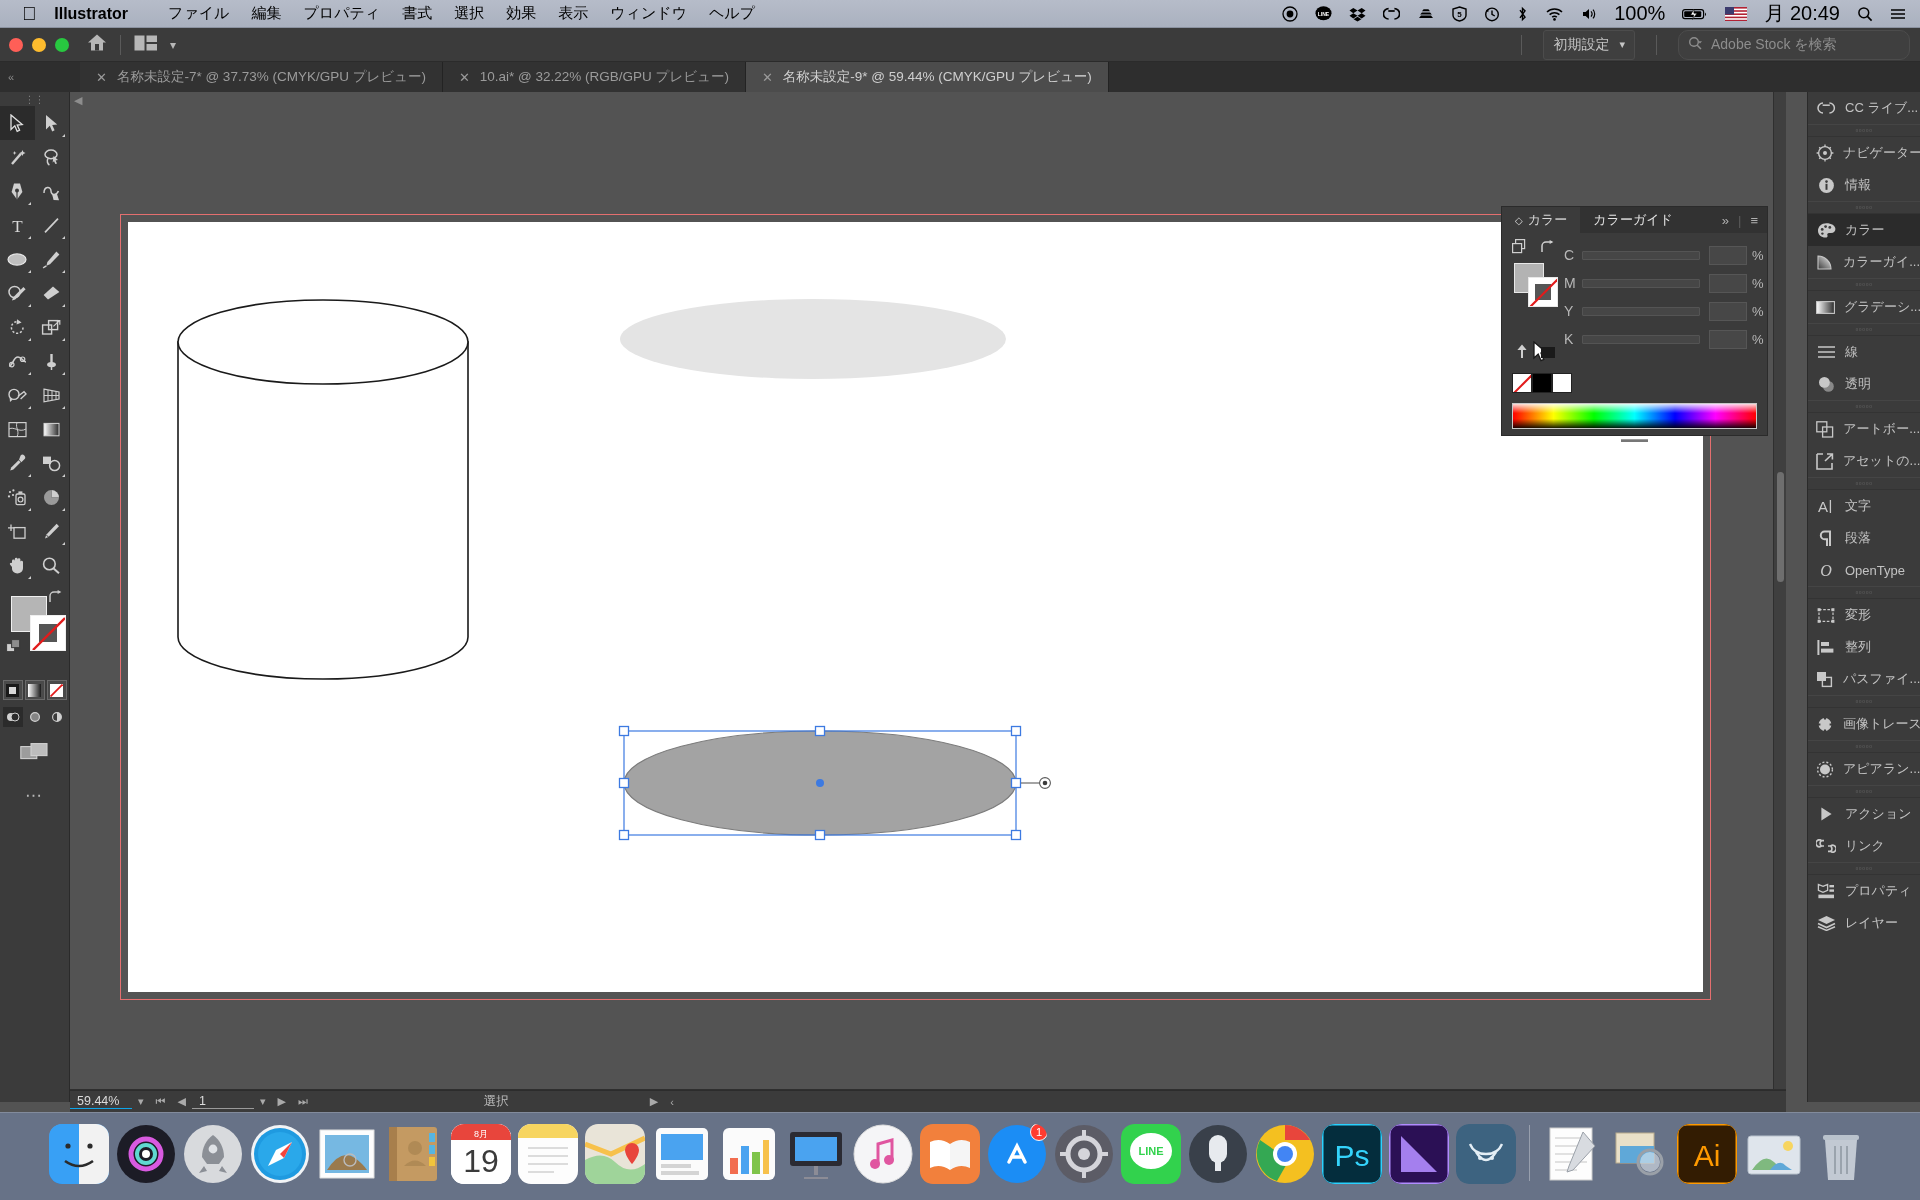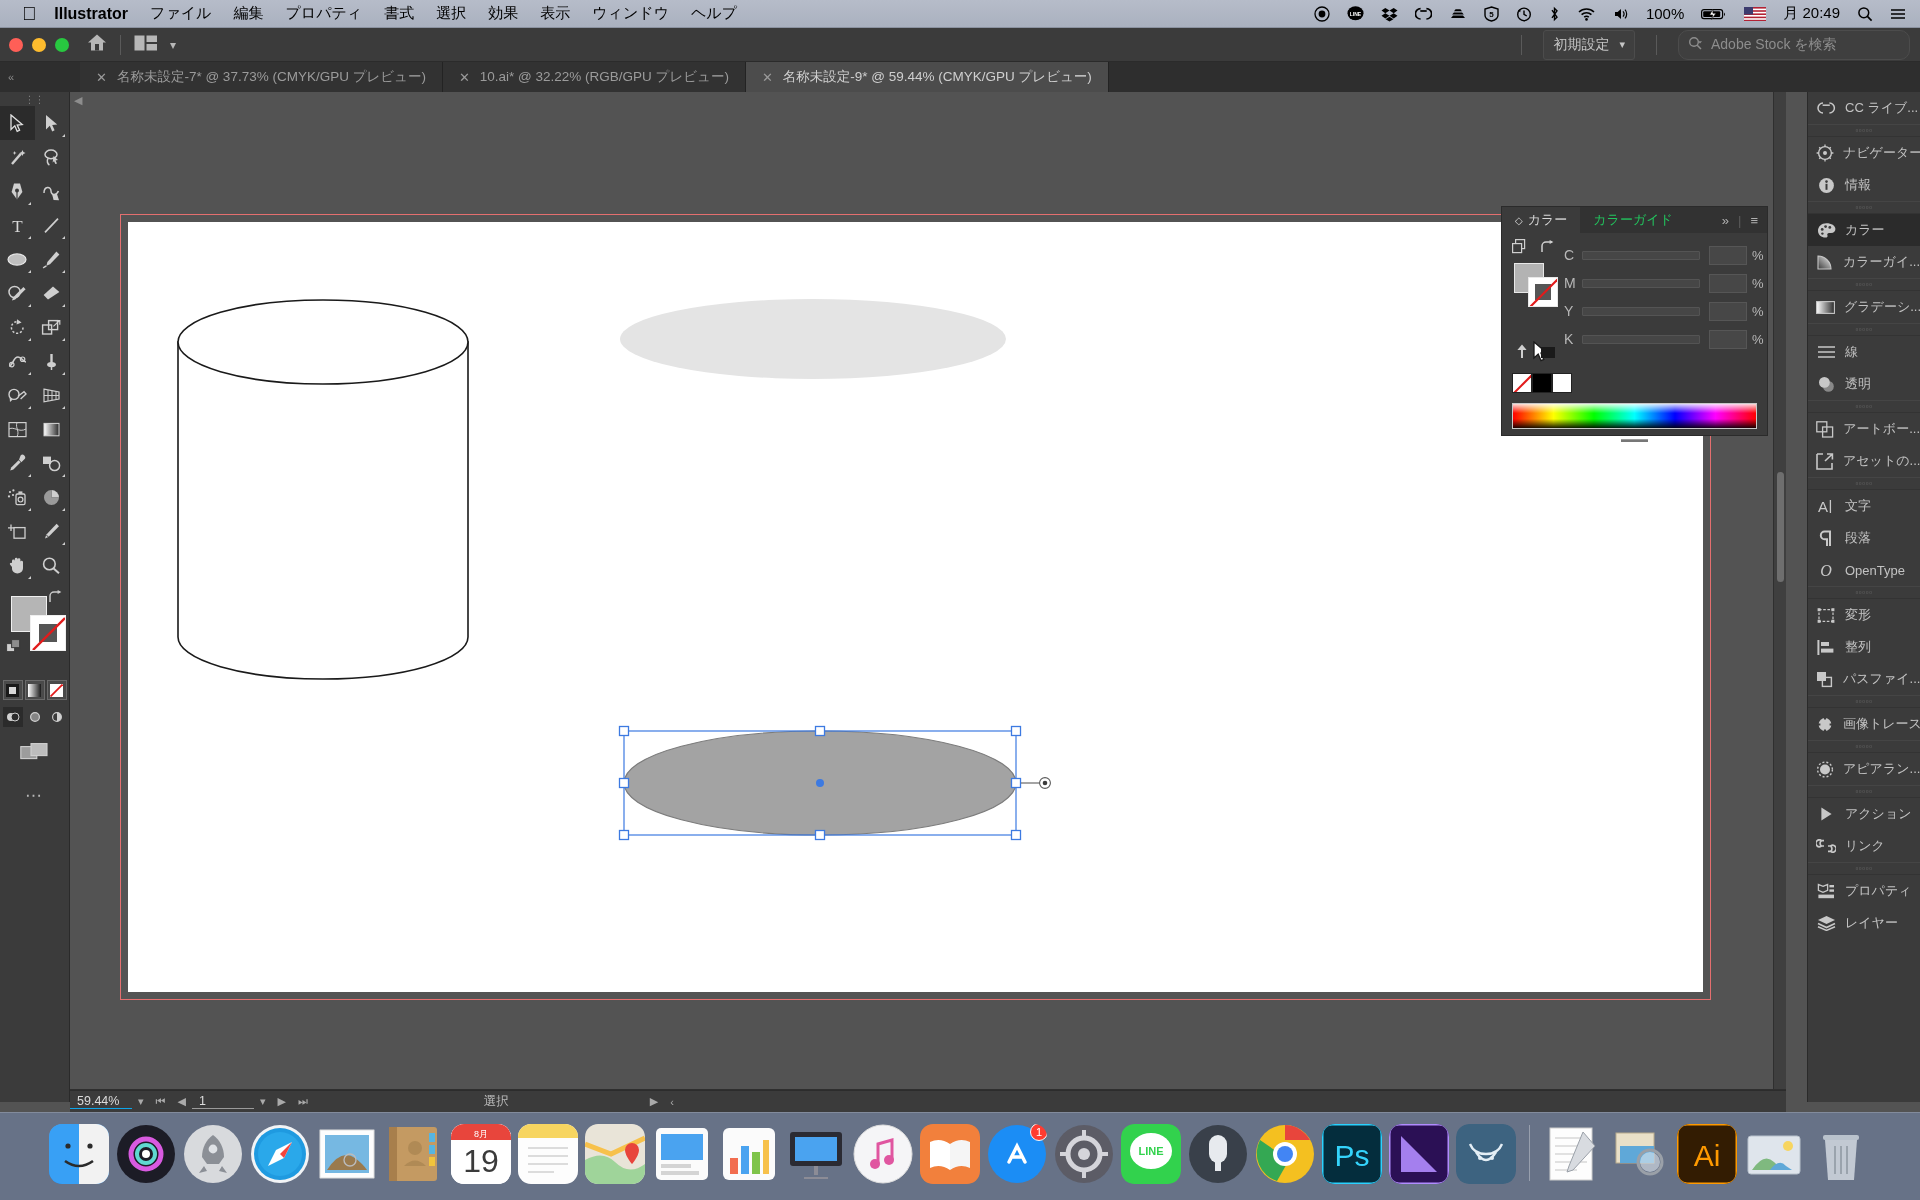--- a/index.html
+++ b/index.html
@@ -11,25 +11,25 @@
   }
 
   
   #macbar {
     position:absolute; left:0; top:0; width:1920px; height:28px;
     background:linear-gradient(to bottom,#b6bcc9,#aab1bf);
     display:flex; align-items:center; color:#000; font-size:16px;
     border-bottom:1px solid #8b92a0;
   }
   .mb-apple { margin:0 18px 0 22px; font-size:19px; line-height:1; }
-  .mb-app { font-weight:bold; font-size:16px; margin-right:22px; }
+  .mb-app { font-weight:bold; font-size:16px; margin-right:40px; }
   .mb-item { margin-right:22px; font-size:15px; white-space:nowrap; }
   .mb-right { margin-left:auto; display:flex; align-items:center; gap:17px; padding-right:14px; }
   .mb-ic { display:inline-flex; align-items:center; justify-content:center; }
-  .mb-txt { font-size:15px; }
+  .mb-txt { font-size:20px; }
 
   
   #titlebar {
     position:absolute; left:0; top:28px; width:1920px; height:34px;
     background:#3b3b3b; display:flex; align-items:center;
     border-bottom:1px solid #2b2b2b;
   }
   .traffic { width:14px; height:14px; border-radius:50%; margin-left:9px; }
   .t-red{ background:#ff5f57; } .t-yel{ background:#febc2e; } .t-grn{ background:#28c840; }
   .home-ic { margin-left:18px; }
@@ -149,21 +149,21 @@
   .arrow-tl { position:absolute; left:4px; top:2px; color:#8d8d8d; font-size:11px; }
 
   
   #colorpanel {
     position:absolute; left:1501px; top:206px; width:267px; height:230px;
     background:#3b3b3b; border:1px solid #2b2b2b; z-index:40;
   }
   .cp-tabs { display:flex; align-items:stretch; height:26px; background:#323232; }
   .cp-tab {
     display:flex; align-items:center; gap:5px; padding:0 13px;
-    font-size:13px; color:#22c55e; background:#323232;
+    font-size:13px; color:#e5e5e5; background:#323232;
   }
   .cp-tab.active { background:#3b3b3b; color:#d7d7d7; }
   .cp-tabicons { margin-left:auto; display:flex; align-items:center; gap:9px; padding-right:9px; color:#b0b0b0; font-size:13px; }
   .cp-body { position:relative; height:204px; padding:8px 0 0 0; }
   .cp-sliders { position:absolute; left:62px; top:10px; width:200px; }
   .cp-row { display:flex; align-items:center; height:24px; margin-bottom:4px; }
   .cp-lab { width:18px; color:#b8b8b8; font-size:14px; }
   .cp-track {
     flex:1; height:9px; background:#464646; border:1px solid #545454; border-radius:1px;
   }

